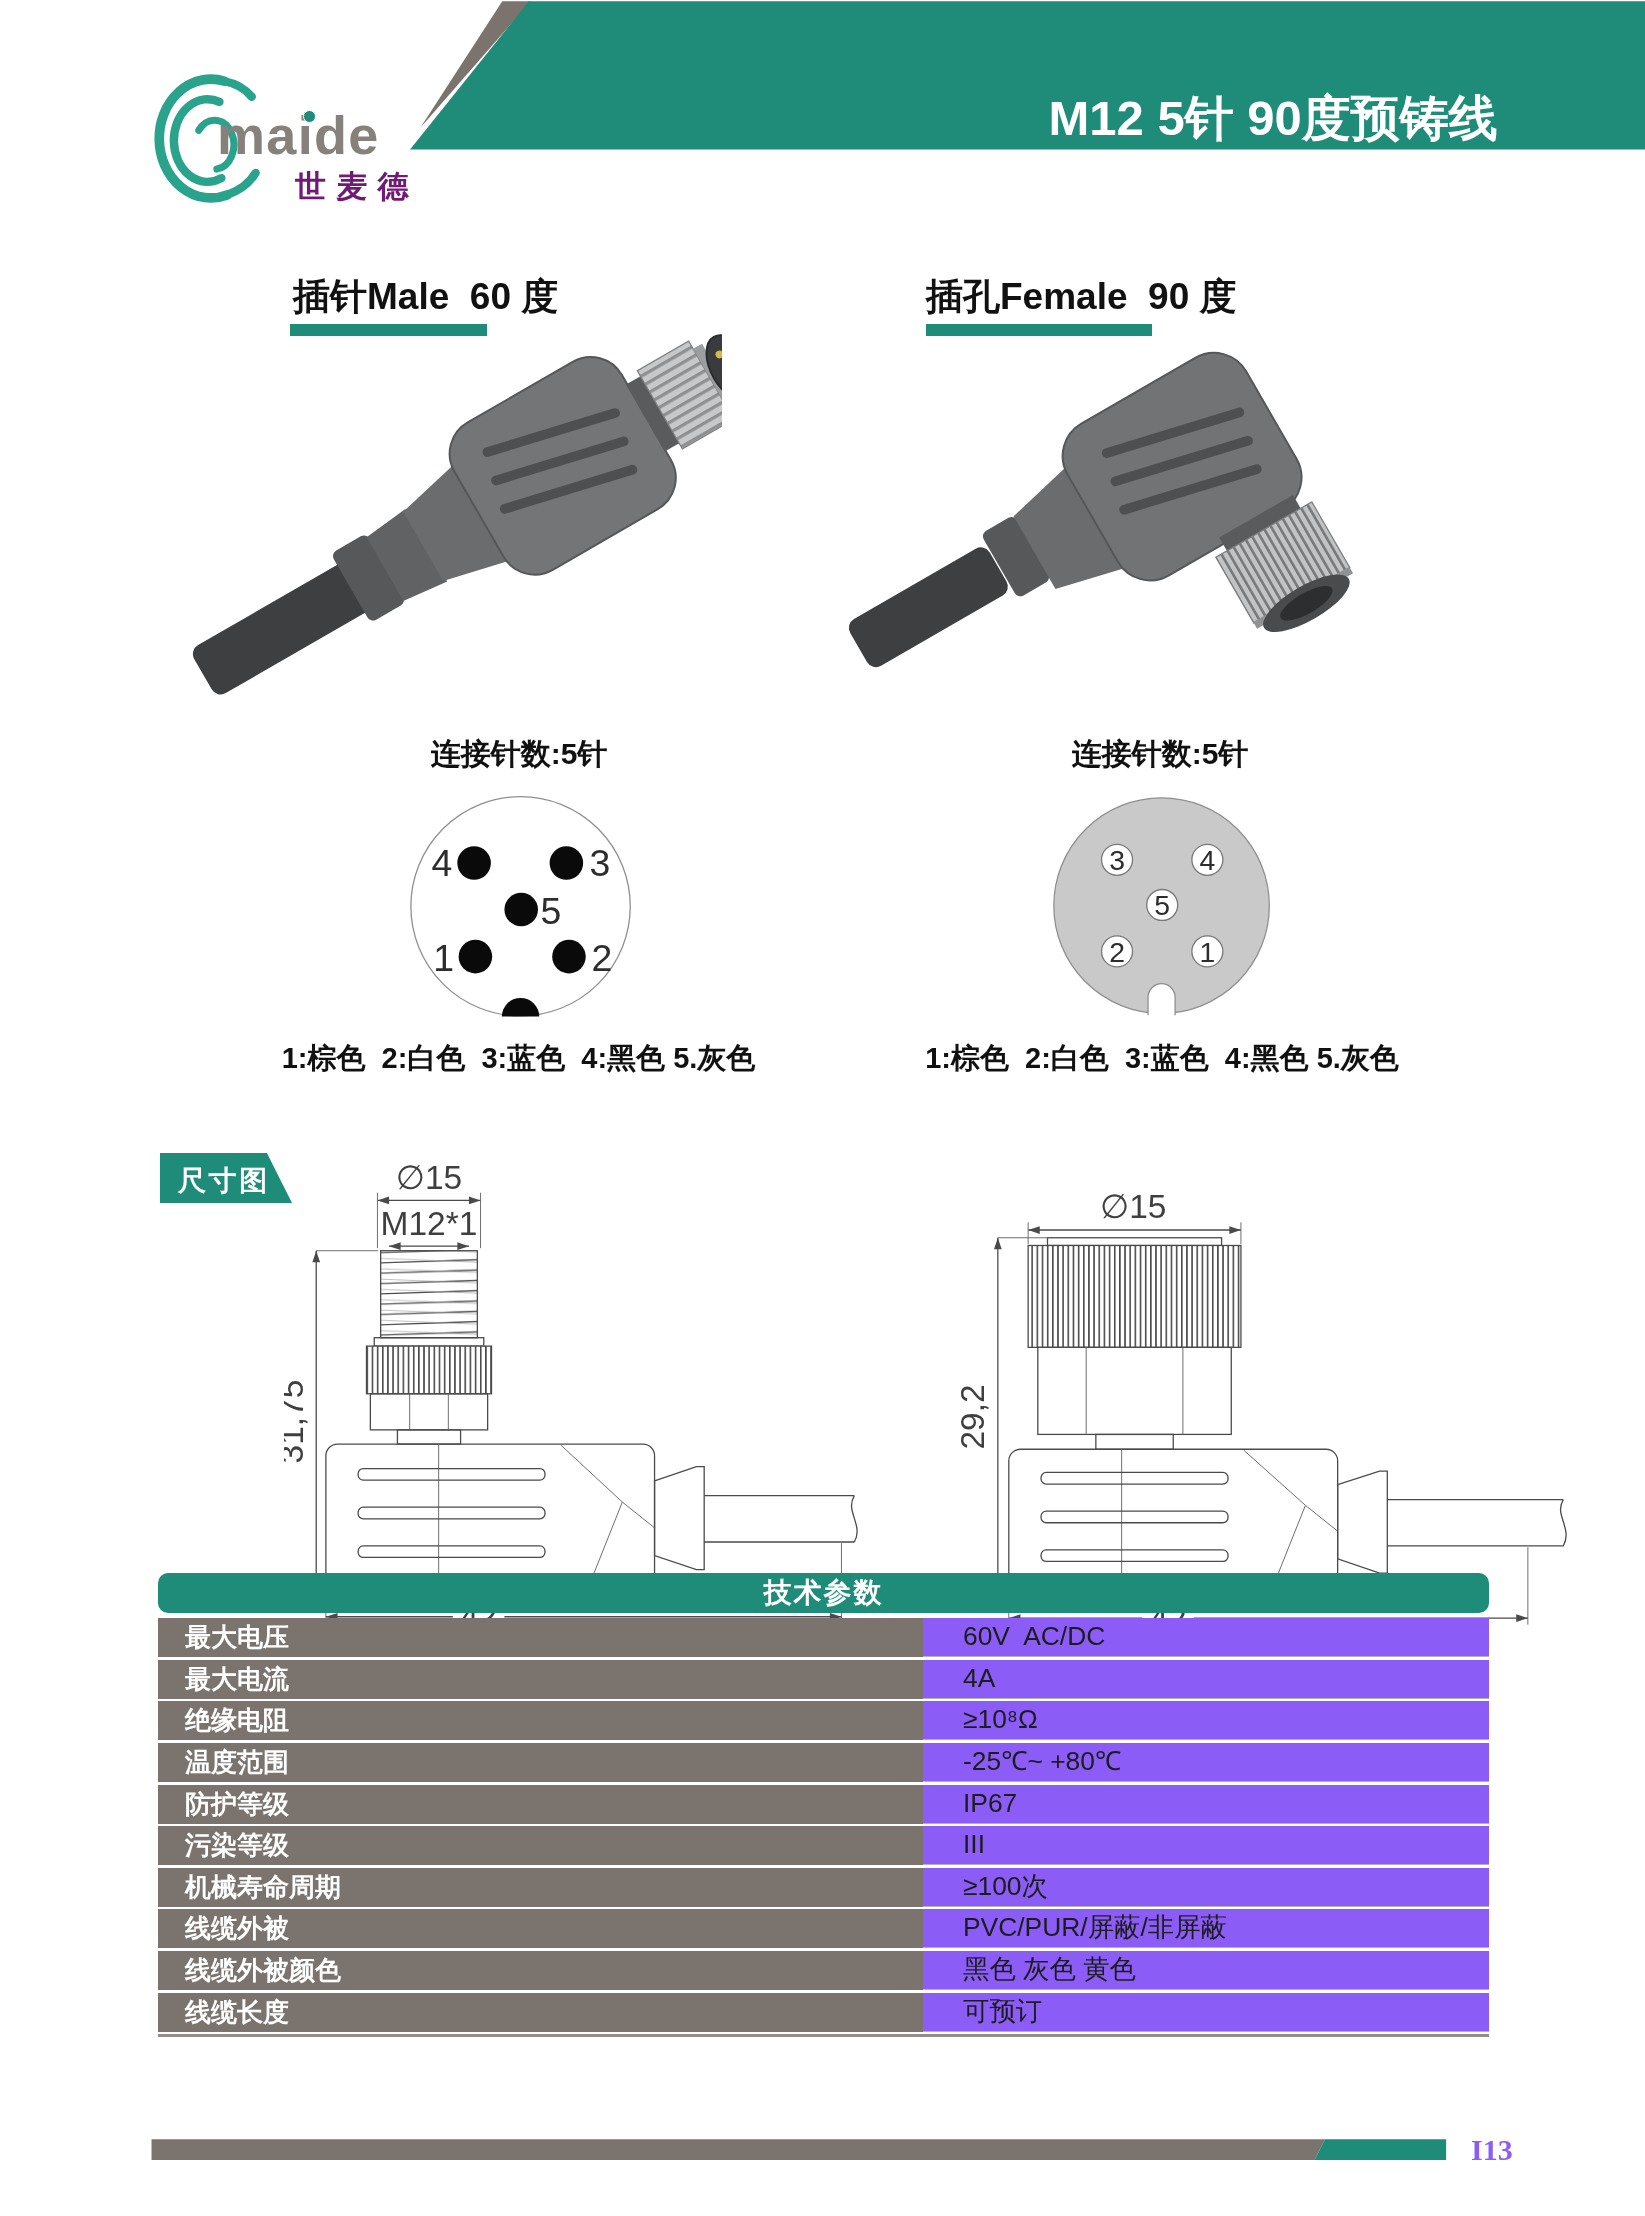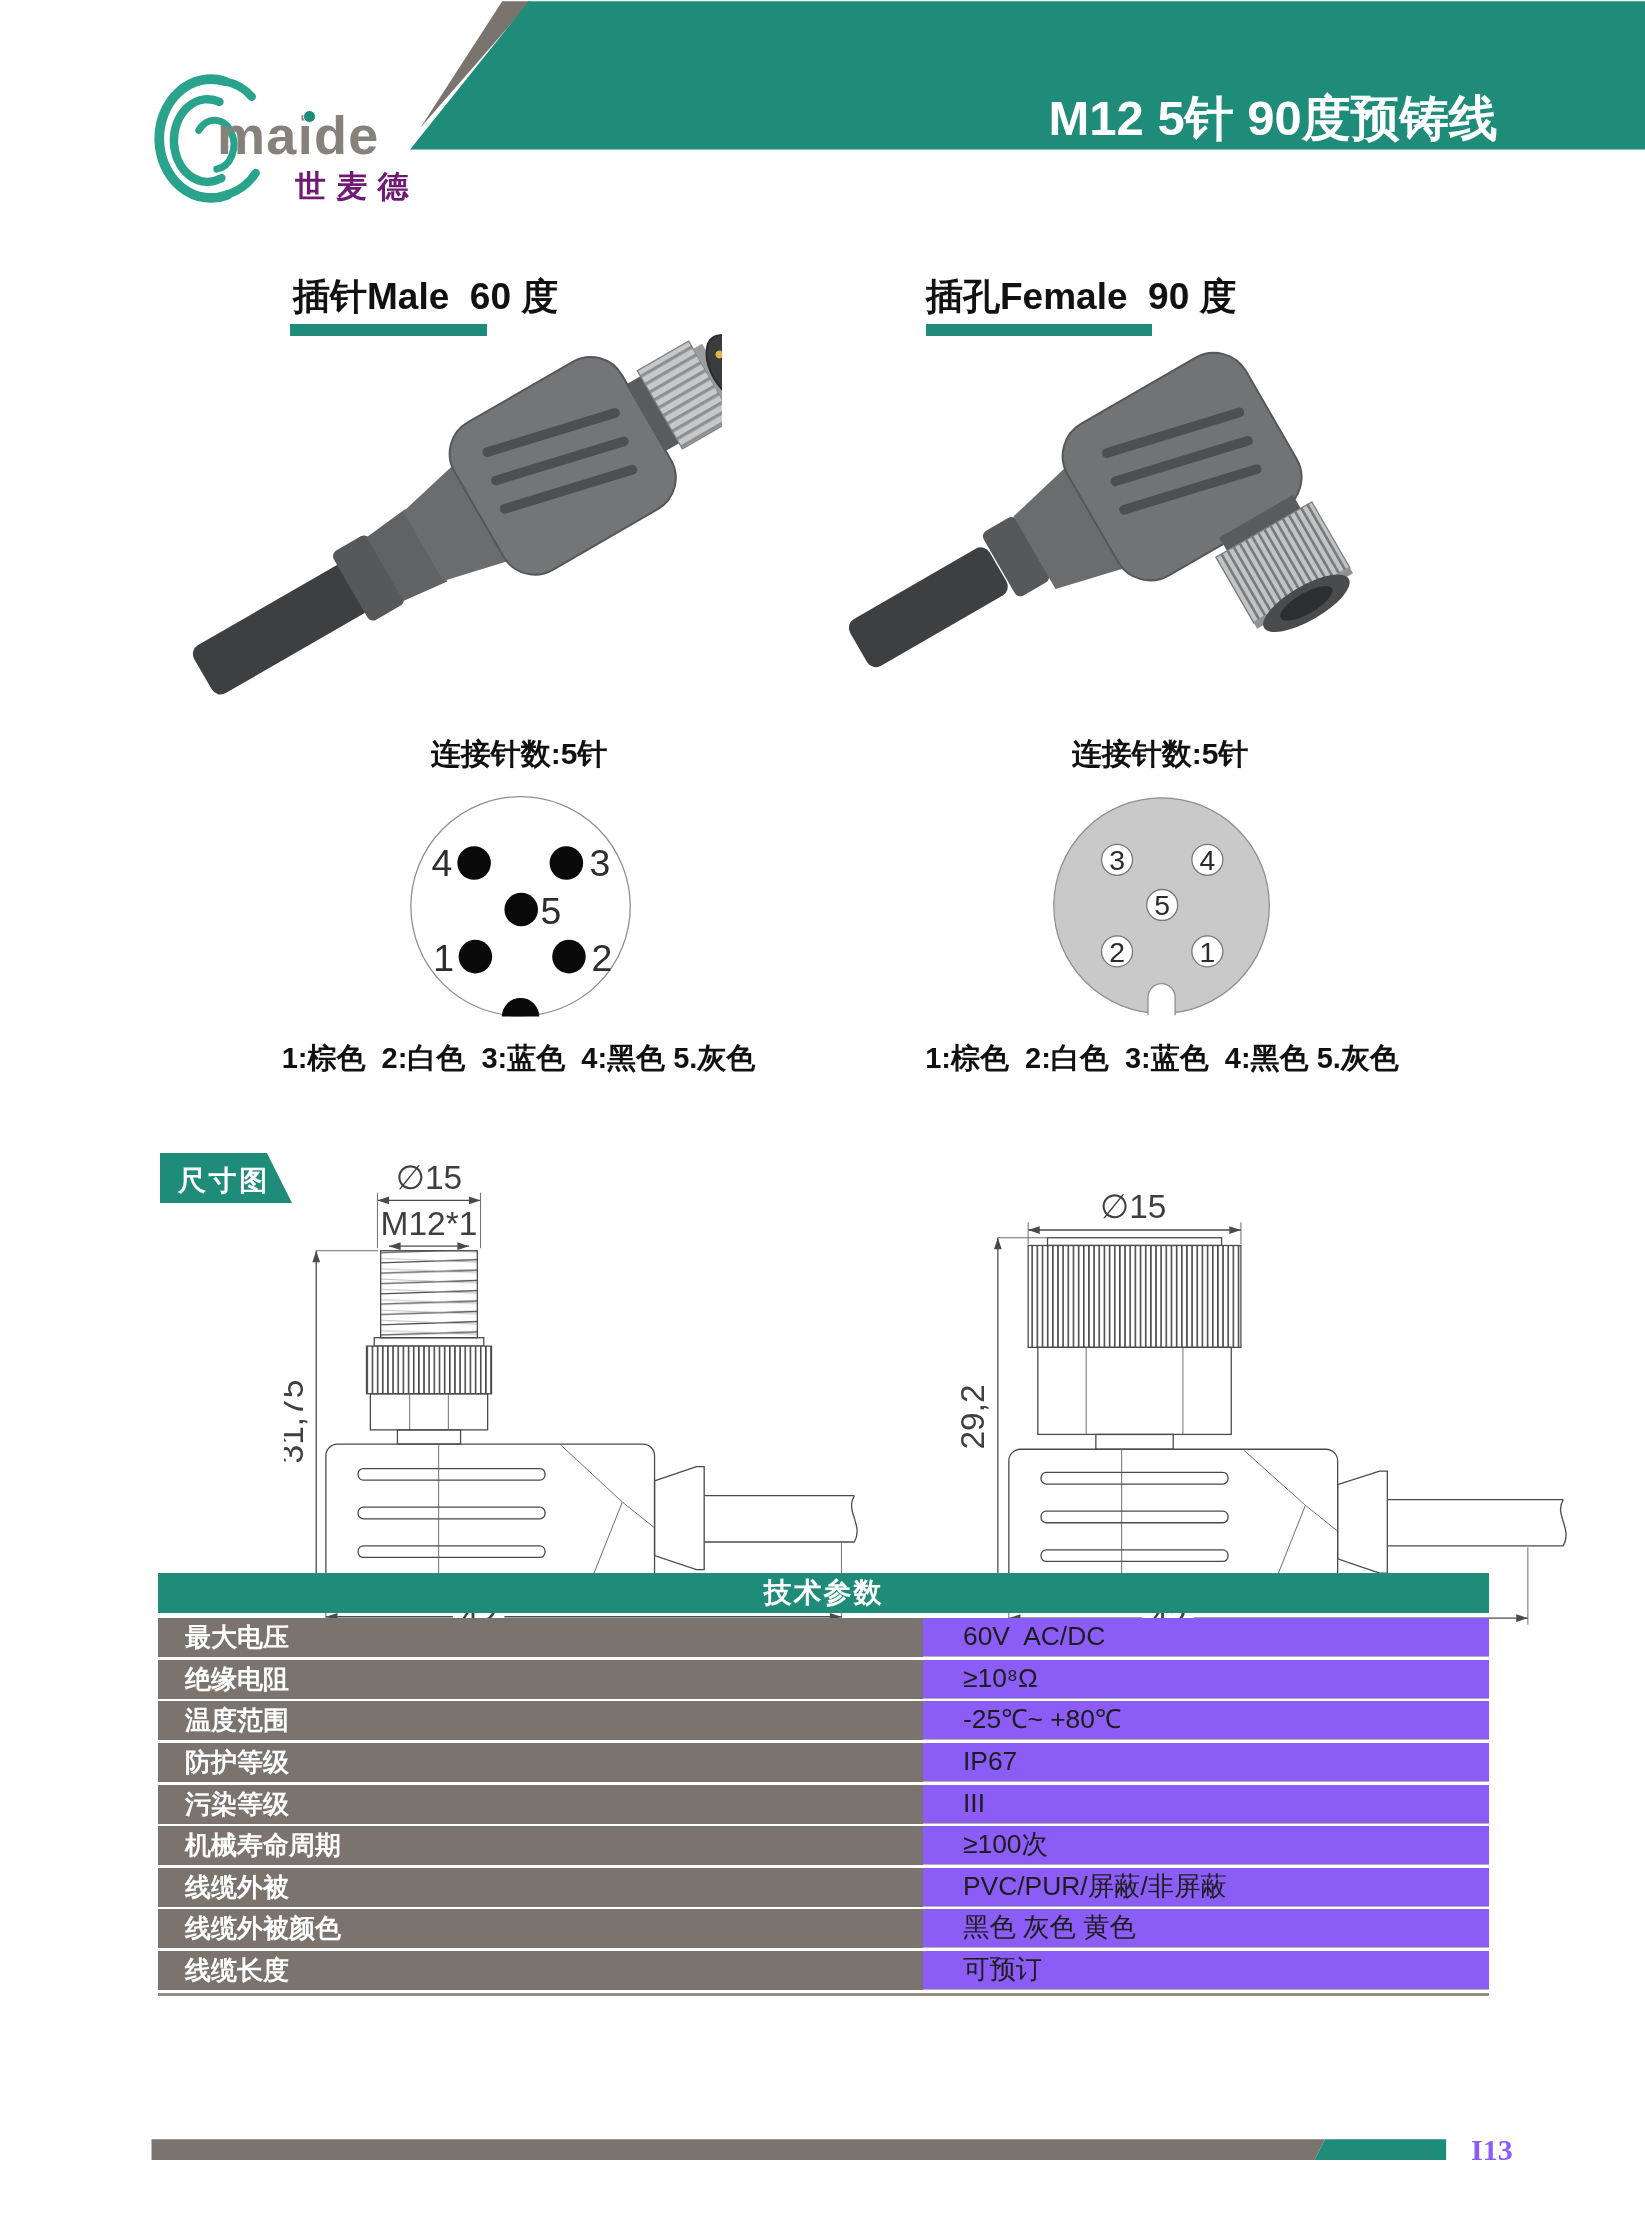--- a/index.html
+++ b/index.html
@@ -25,21 +25,21 @@
           color:#111;white-space:pre;}
 
   
   .dim-badge{position:absolute;left:160px;top:1153px;width:132px;height:50px;background:#1E8C78;
              clip-path:polygon(0 0,81% 0,100% 100%,0 100%);}
   .dim-badge span{display:block;margin:9px 0 0 18px;font-size:28px;font-weight:bold;color:#fff;letter-spacing:2.6px;}
 
   
   .spec-table{position:absolute;left:158px;top:1573px;width:1331px;}
   .spec-head{height:40px;line-height:40px;background:#1E8C78;color:#fff;text-align:center;
-             font-size:28px;font-weight:bold;letter-spacing:1.9px;margin-bottom:5.2px;}
+             font-size:28px;font-weight:bold;letter-spacing:1.9px;margin-bottom:5.2px;border-radius:10px;}
   .spec-row{display:flex;height:39px;margin-bottom:2.6px;}
   .spec-row .lab{width:765px;background:#7B746E;color:#fff;font-size:26px;font-weight:bold;
                  line-height:39px;padding-left:27px;box-sizing:border-box;}
   .spec-row .val{flex:1;background:#8b5cf6;color:#1c1c1c;font-size:26.4px;line-height:36px;
                  padding-left:40px;box-sizing:border-box;border-bottom:1.9px solid #b7b2ac;white-space:pre;}
   .spec-bottom{height:3.2px;background:#938d87;margin-top:1.3px;}
 
   
   .page-num{position:absolute;left:1471px;top:2133px;font-size:30px;font-weight:bold;
             color:#8b5cf6;font-family:"Liberation Serif",serif;}
@@ -293,20 +293,24 @@
   </svg>
 
   <div class="spec-table">
     <div class="spec-head">技术参数</div>
 
     <div class="spec-row">
       <div class="lab">最大电压</div>
       <div class="val">60V  AC/DC</div>
     </div>
     <div class="spec-row">
+      <div class="lab">最大电流</div>
+      <div class="val">4A</div>
+    </div>
+    <div class="spec-row">
       <div class="lab">绝缘电阻</div>
       <div class="val">≥10⁸Ω</div>
     </div>
     <div class="spec-row">
       <div class="lab">温度范围</div>
       <div class="val">-25℃~ +80℃</div>
     </div>
     <div class="spec-row">
       <div class="lab">防护等级</div>
       <div class="val">IP67</div>

